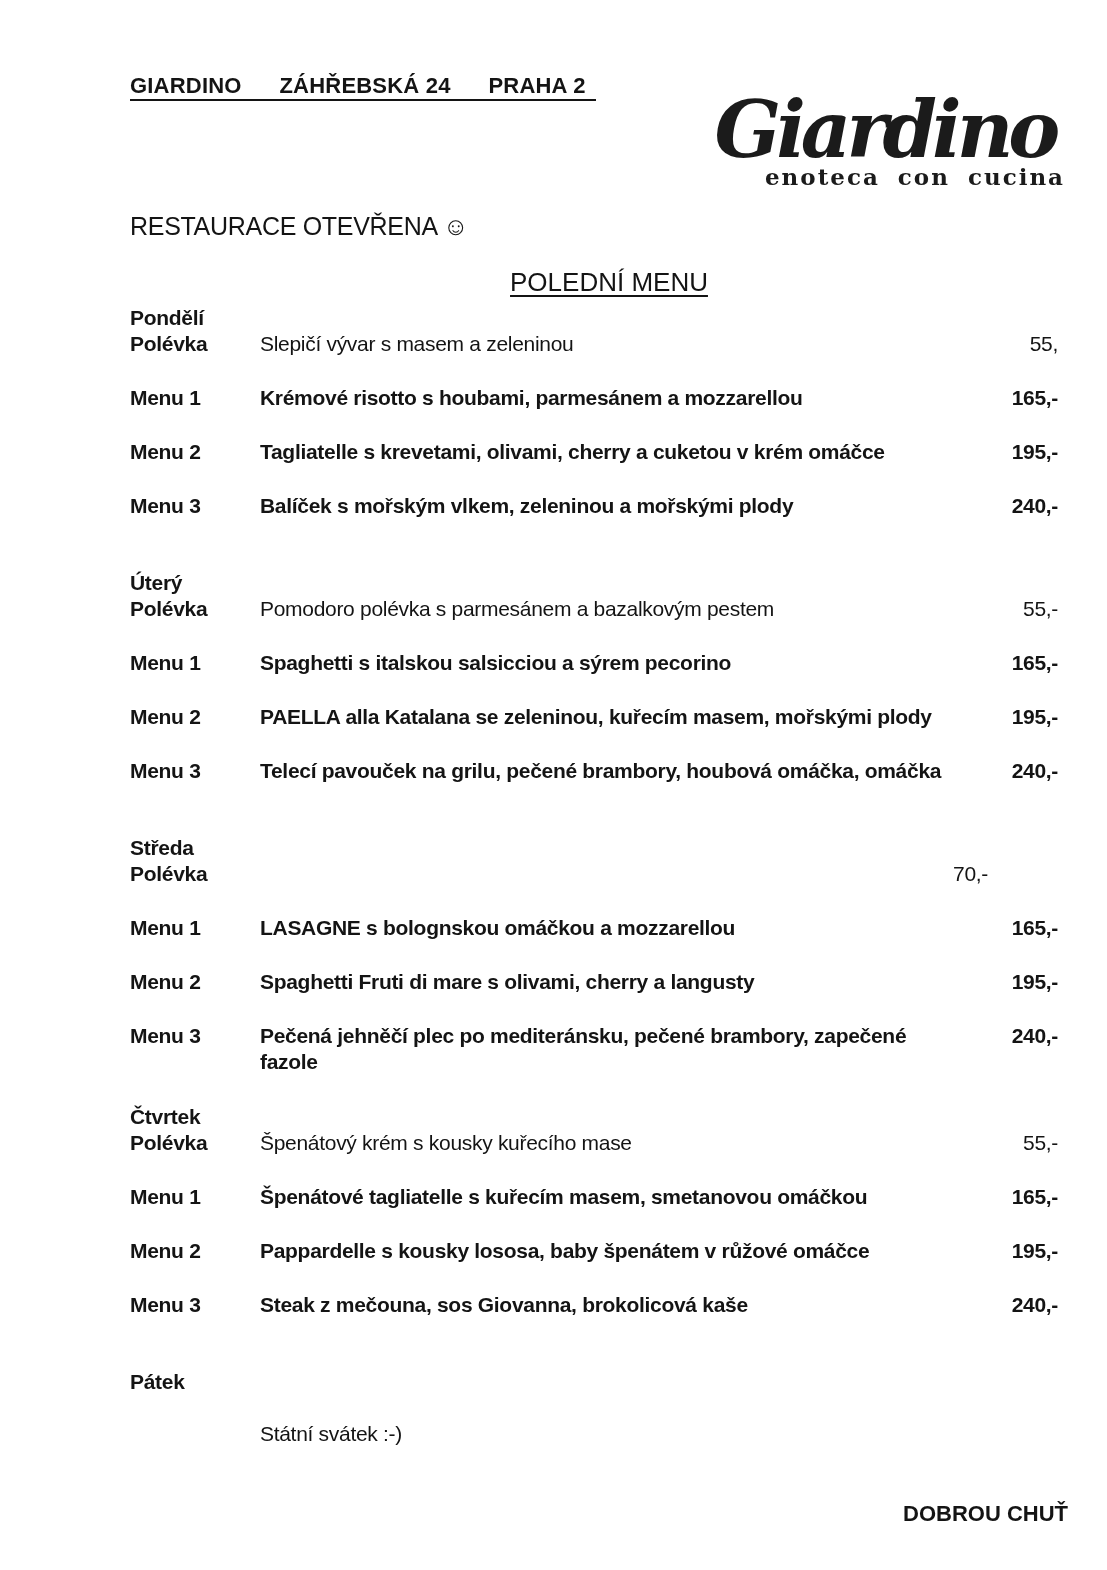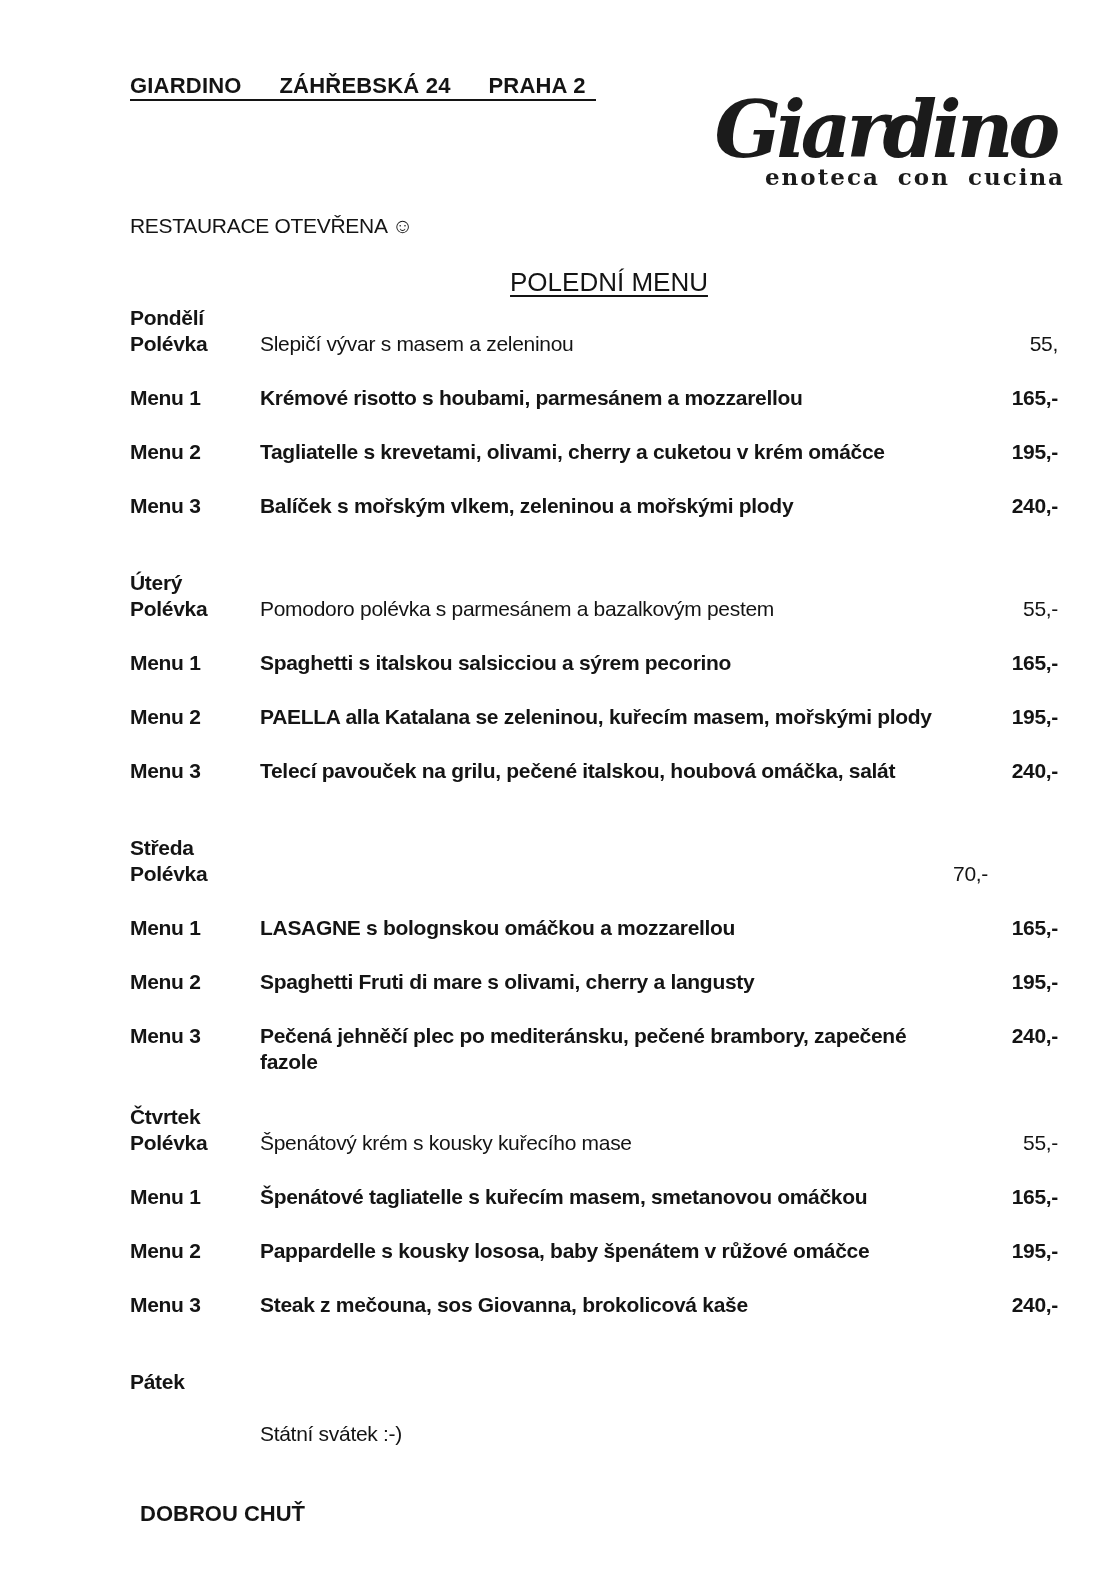--- a/index.html
+++ b/index.html
@@ -59,21 +59,21 @@
     font-weight: bold;
     font-size: 23px;
     letter-spacing: 2px;
     word-spacing: 8px;
     color: #1b1b1b;
     white-space: nowrap;
   }
 
   .status-line {
     margin-top: 112px;
-    font-size: 21px;
+    font-size: 25px;
     line-height: 26px;
   }
 
   .menu-title-wrap {
     position: relative;
     left: 15px;
     margin-top: 28px;
     text-align: center;
   }
   .menu-title {
@@ -110,21 +110,21 @@
   .friday-note {
     margin-top: 26px;
     margin-left: 130px;
     line-height: 26px;
   }
 
   .footer-wrap {
     position: relative;
     left: 10px;
     margin-top: 54px;
-    text-align: left;
+    text-align: right;
   }
   .footer-text {
     font-weight: bold;
     font-size: 22px;
     letter-spacing: 0px;
   }
 </style>
 </head>
 <body>
 
@@ -181,21 +181,21 @@
       <span class="row-desc">Spaghetti s italskou salsicciou a sýrem pecorino</span>
       <span class="row-price">165,-</span>
     </div>
     <div class="menu-row spaced">
       <span class="row-label">Menu 2</span>
       <span class="row-desc">PAELLA alla Katalana se zeleninou, kuřecím masem, mořskými plody</span>
       <span class="row-price">195,-</span>
     </div>
     <div class="menu-row spaced">
       <span class="row-label">Menu 3</span>
-      <span class="row-desc">Telecí pavouček na grilu, pečené italskou, houbová omáčka, salát</span>
+      <span class="row-desc">Telecí pavouček na grilu, pečené brambory, houbová omáčka, omáčka</span>
       <span class="row-price">240,-</span>
     </div>
   </section>
 
   
   <section class="day-section">
     <div class="day-name">Středa</div>
     <div class="menu-row soup-row">
       <span class="row-label">Polévka</span>
       <span class="row-price">70,-</span>

